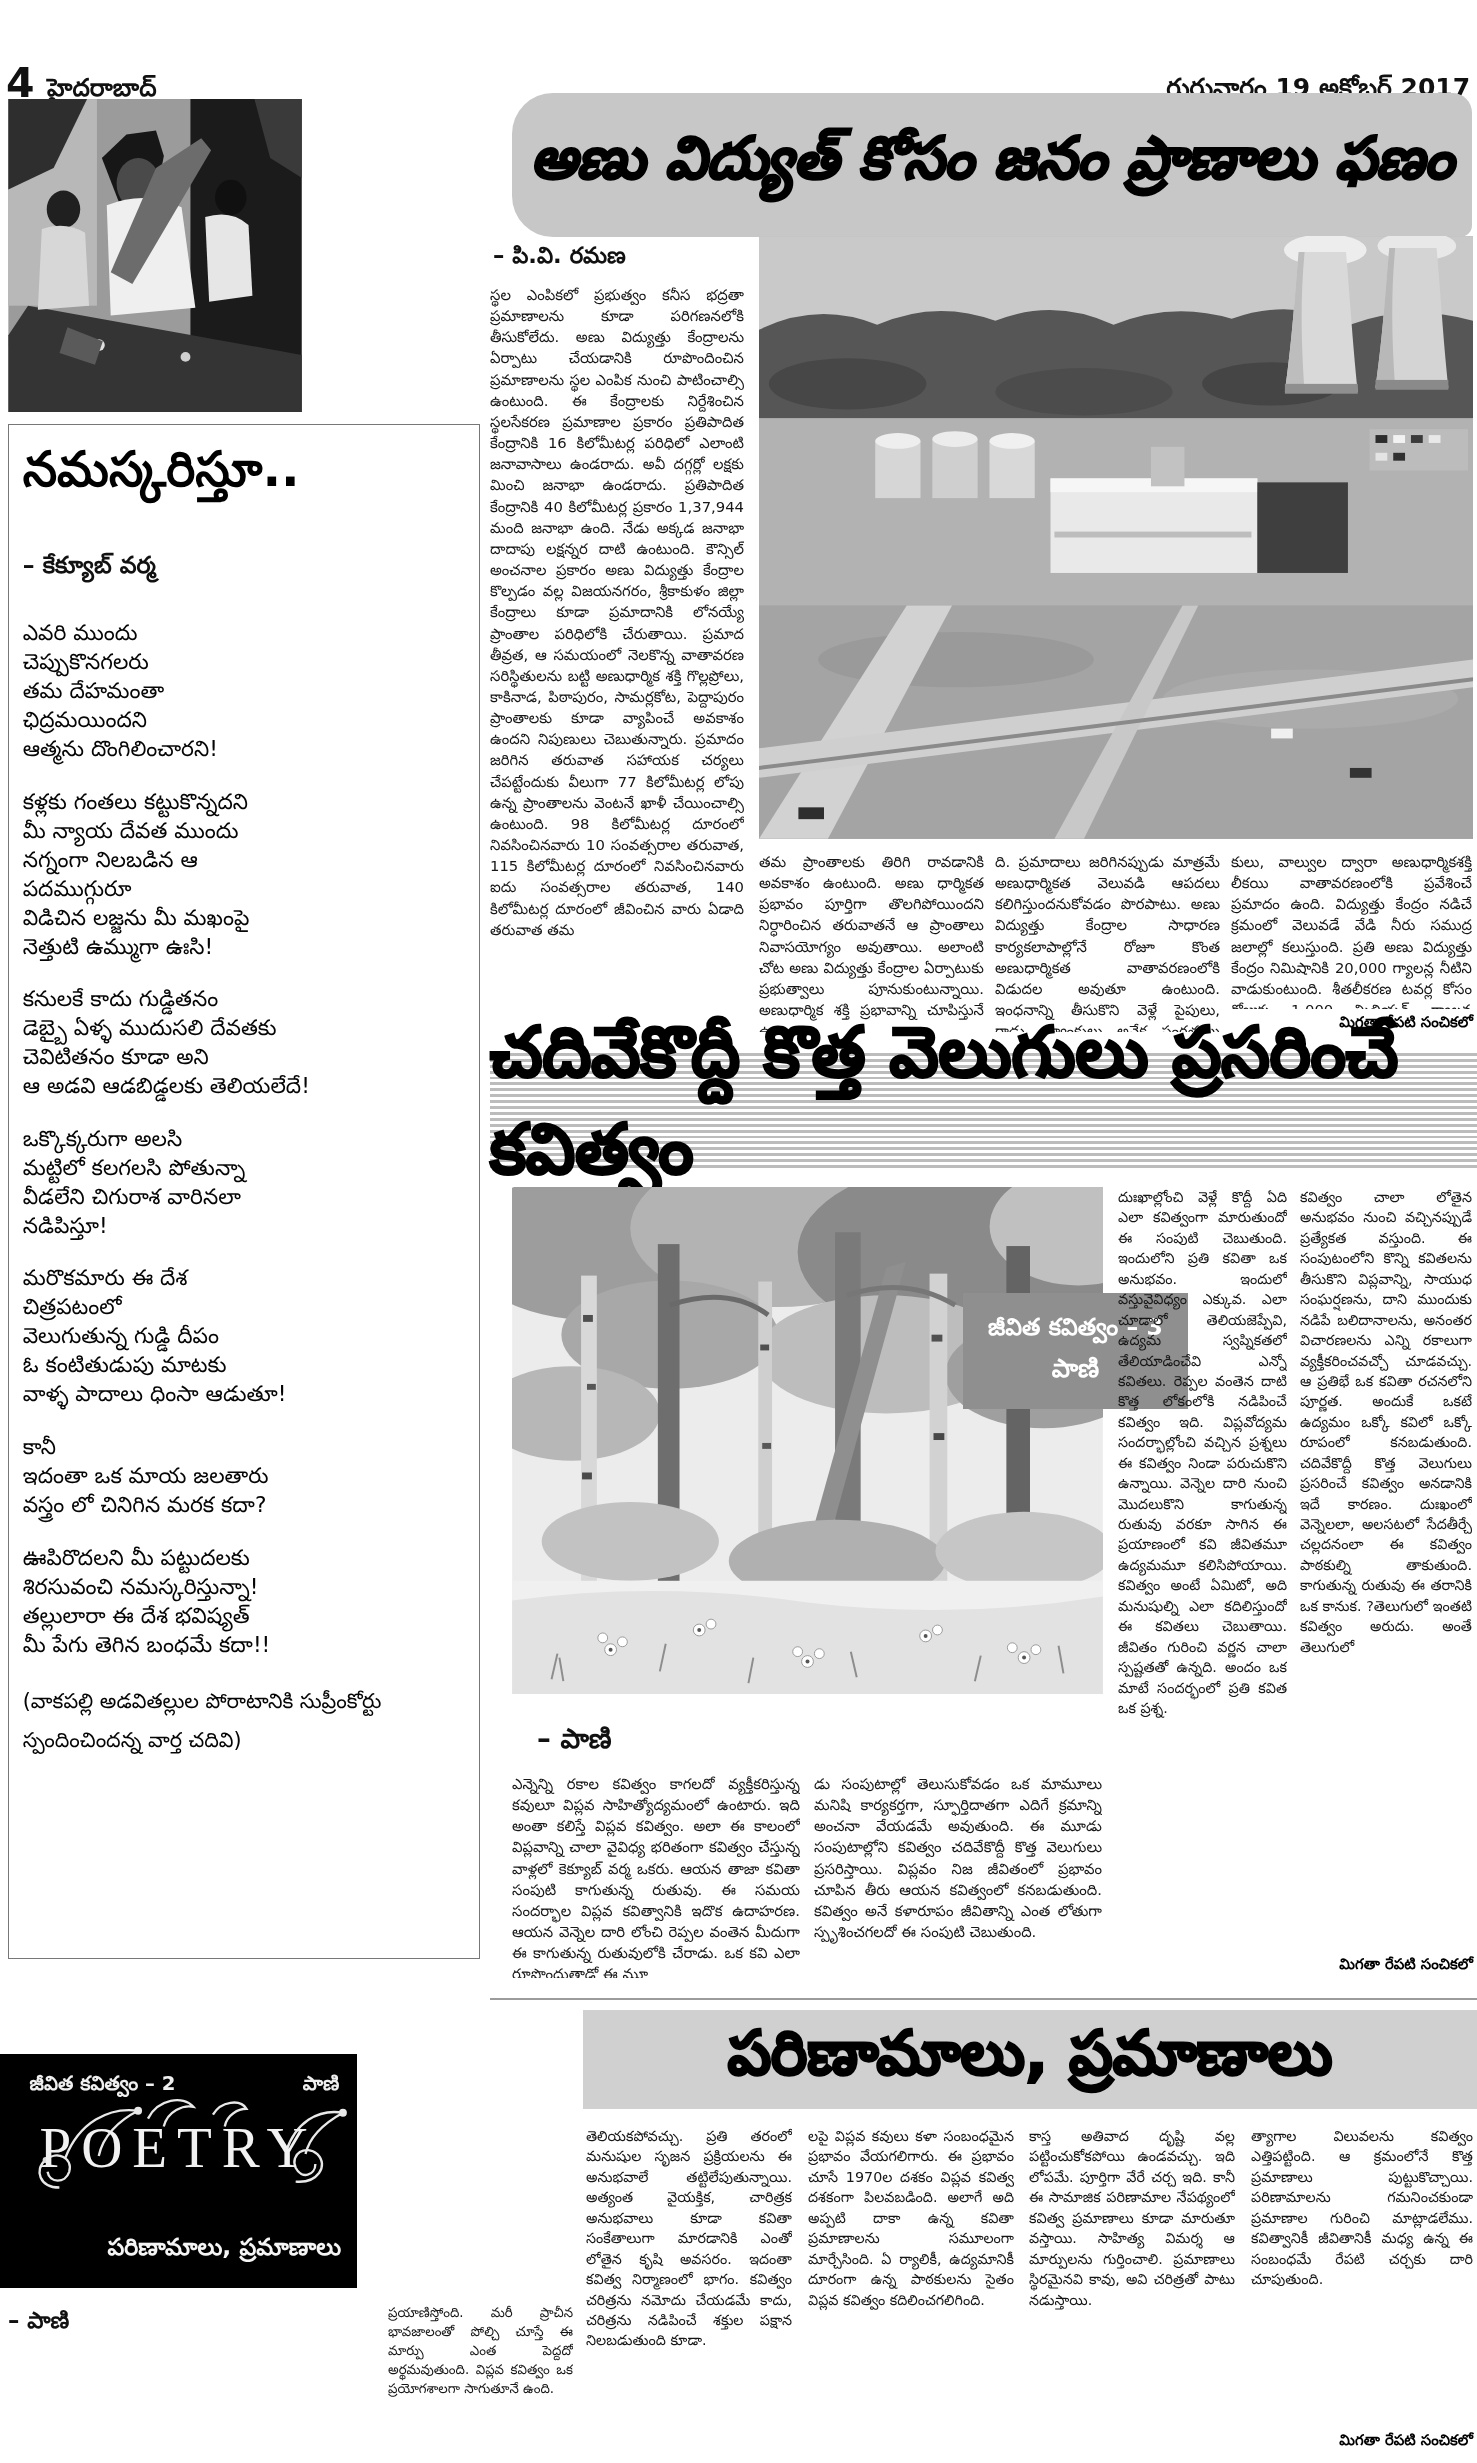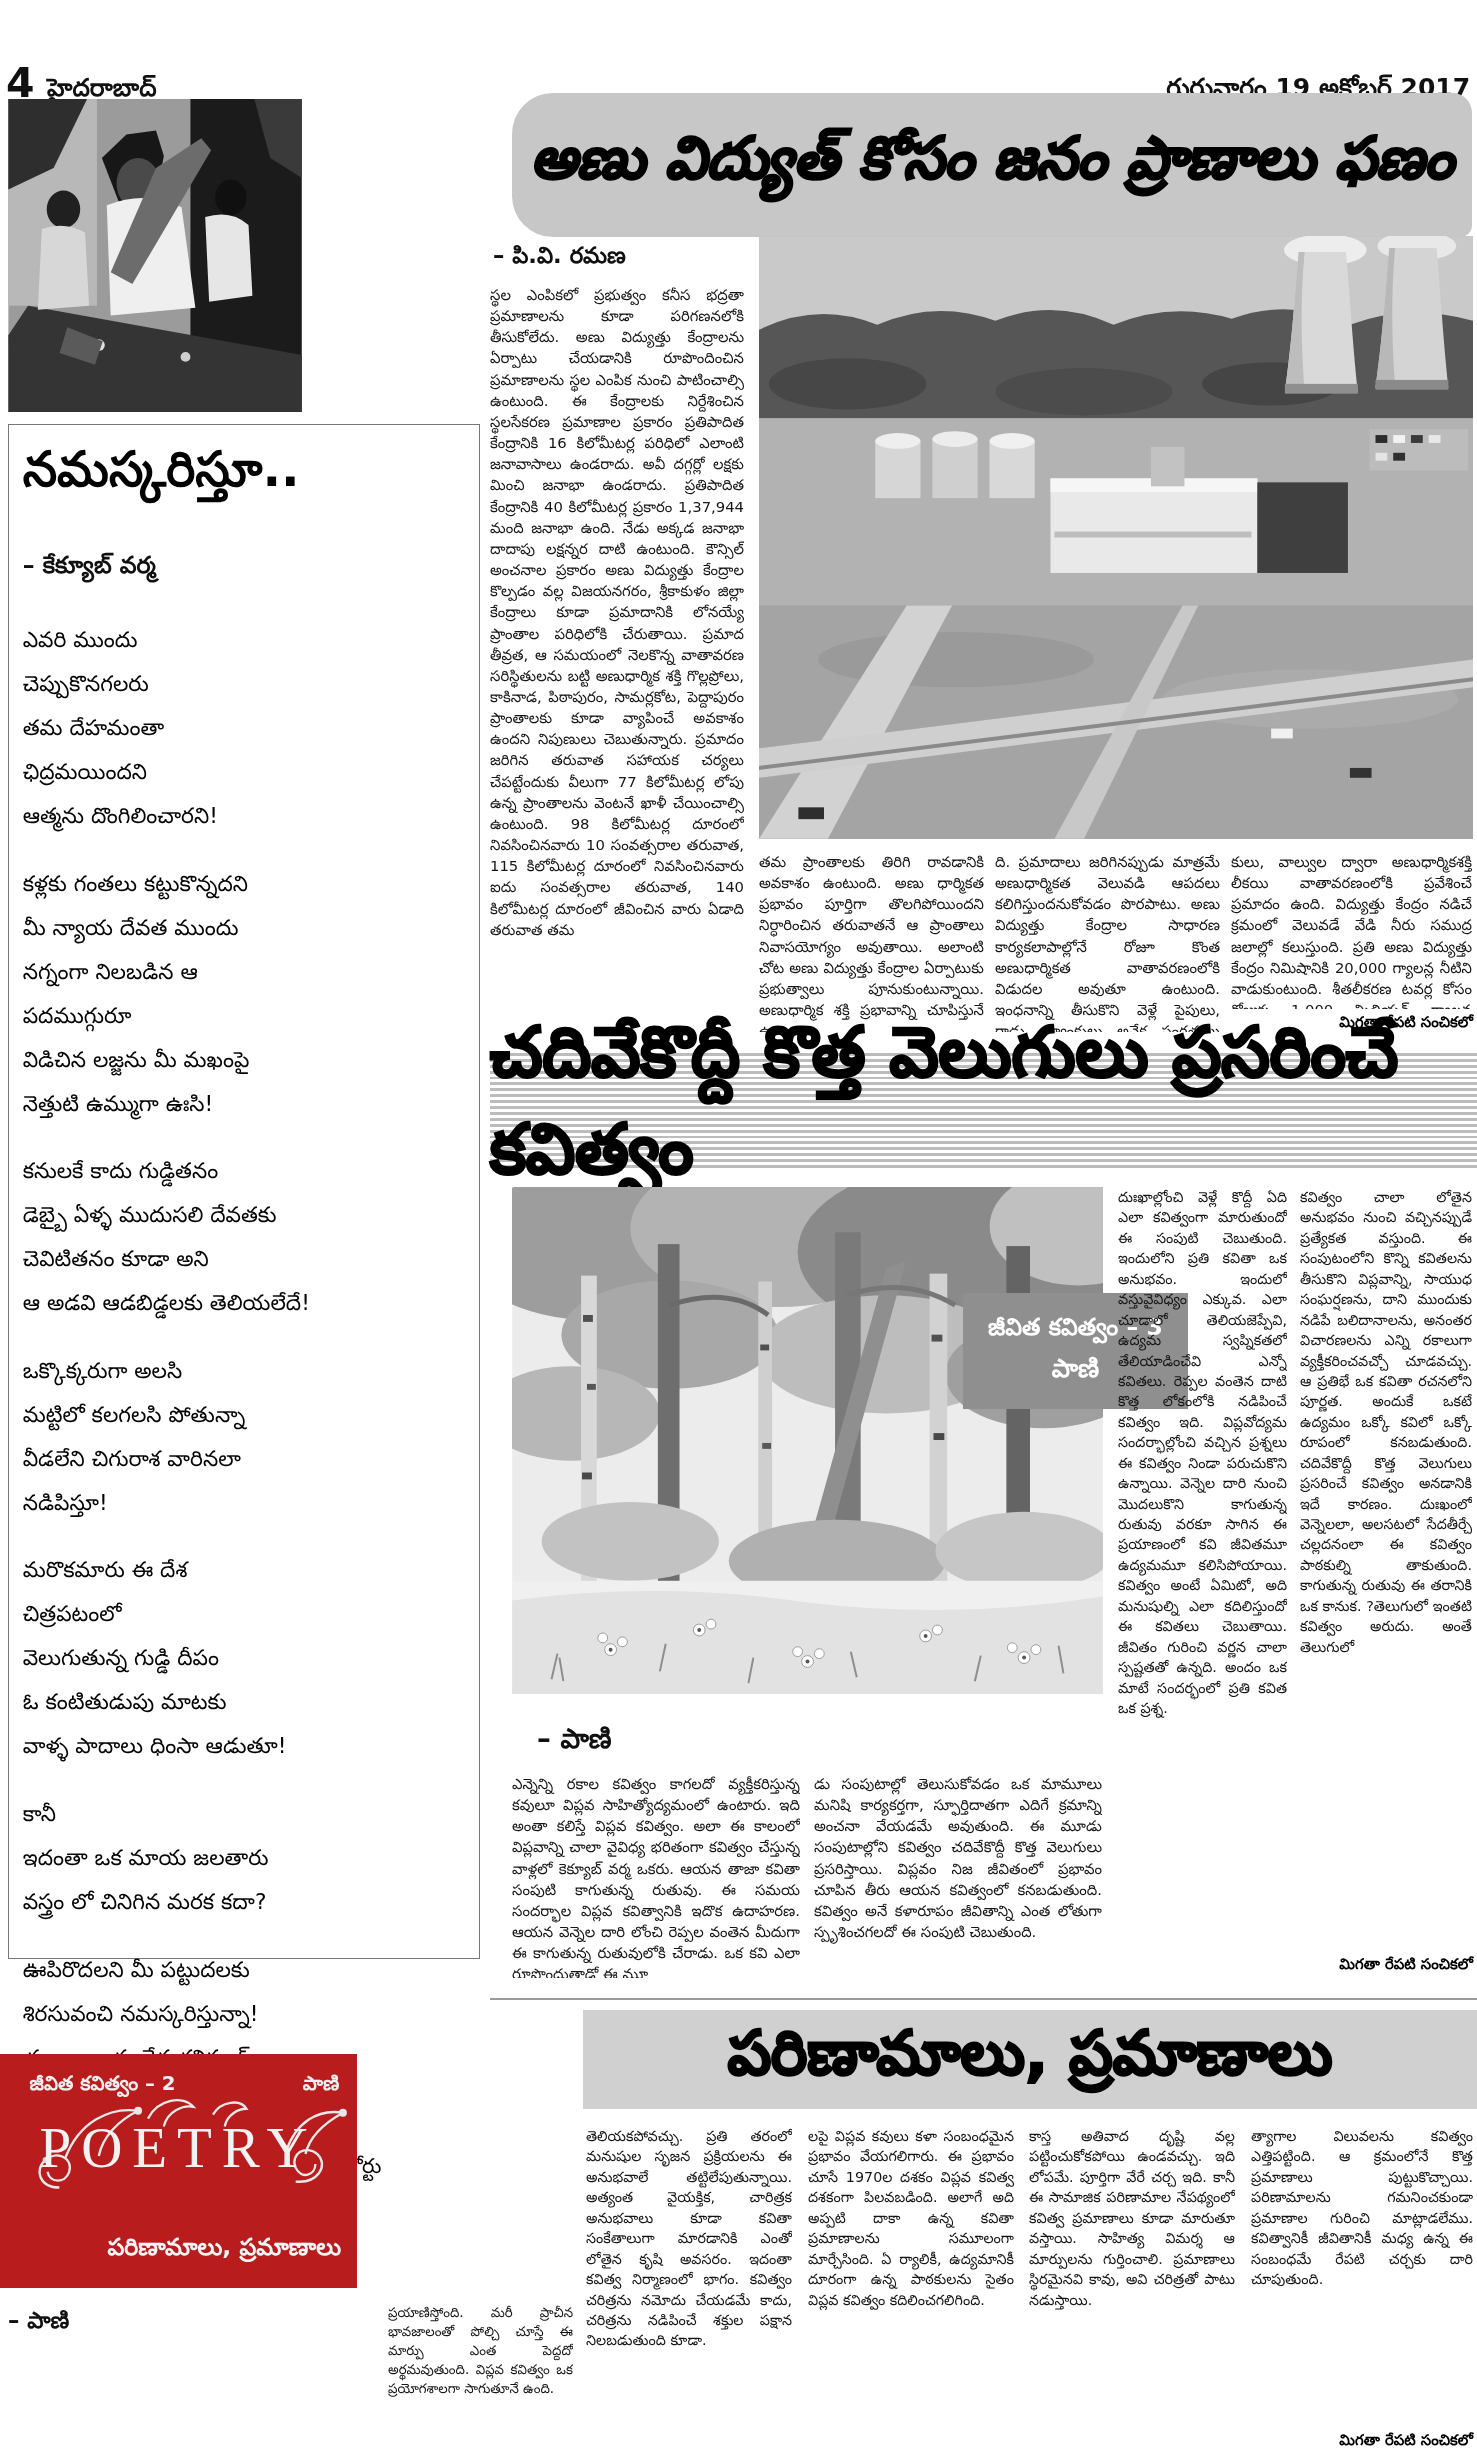--- a/index.html
+++ b/index.html
@@ -9,29 +9,29 @@
   .bodytext{font-size:14.8px;line-height:1.43;text-align:justify;color:#161616;overflow:hidden;}
   .preline{white-space:pre-line;}
   .h-heavy{font-weight:bold;color:#000;-webkit-text-stroke:2.2px #000;letter-spacing:0px;}
   .headline1-box{background:#c7c7c7;border-radius:41px 19.7px 11.8px 41px;display:flex;align-items:center;justify-content:center;}
   .stripes{background:repeating-linear-gradient(180deg,#ffffff 0px,#ffffff 3px,#bcbcbc 3px,#bcbcbc 5.9px);
            display:flex;align-items:center;justify-content:center;}
   .headline3-band{background:#d0d0d0;display:flex;align-items:center;justify-content:center;}
   .poem-box{border:1px solid #777;}
   .poem-title{font-size:49px;font-weight:bold;color:#000;}
   .poem-author{font-size:23.6px;font-weight:bold;}
-  .stanza{font-size:21.7px;line-height:44px;color:#050505;margin-bottom:23.6px;}
+  .stanza{font-size:21.7px;line-height:29px;color:#050505;margin-bottom:23.6px;}
   .caption-box{background:#ffffff;display:flex;flex-direction:column;justify-content:center;padding:9.9px 13.8px;box-sizing:border-box;}
   .cap1{font-size:33px;font-weight:bold;line-height:1.5;}
   .cap2{font-size:24.6px;font-weight:bold;line-height:1.5;}
   .cap3{font-size:20.7px;line-height:1.6;}
   .series-box{background:#8f8f8f;color:#ffffff;display:flex;flex-direction:column;align-items:center;justify-content:center;gap:7.9px;}
   .series-line1{font-size:23.6px;font-weight:bold;}
   .series-line2{font-size:25.6px;font-weight:bold;}
-  .poetry-box{background:#b91c1c;color:#fff;}
+  .poetry-box{background:#000000;color:#fff;}
   .poetry-word{font-family:"Liberation Serif","DejaVu Serif",serif;font-size:57px;letter-spacing:9.9px;color:#f2f2f2;}
   .poetry-sub{font-size:23.6px;font-weight:bold;color:#f5f5f5;}
   .poetry-series{font-size:19.7px;font-weight:bold;color:#efefef;}
   .signoff{font-size:14.8px;font-weight:bold;text-align:right;color:#000;}
   .byline{font-size:22.7px;font-weight:bold;}
 </style>
 </head>
 <body>
 
 <div id="page">

